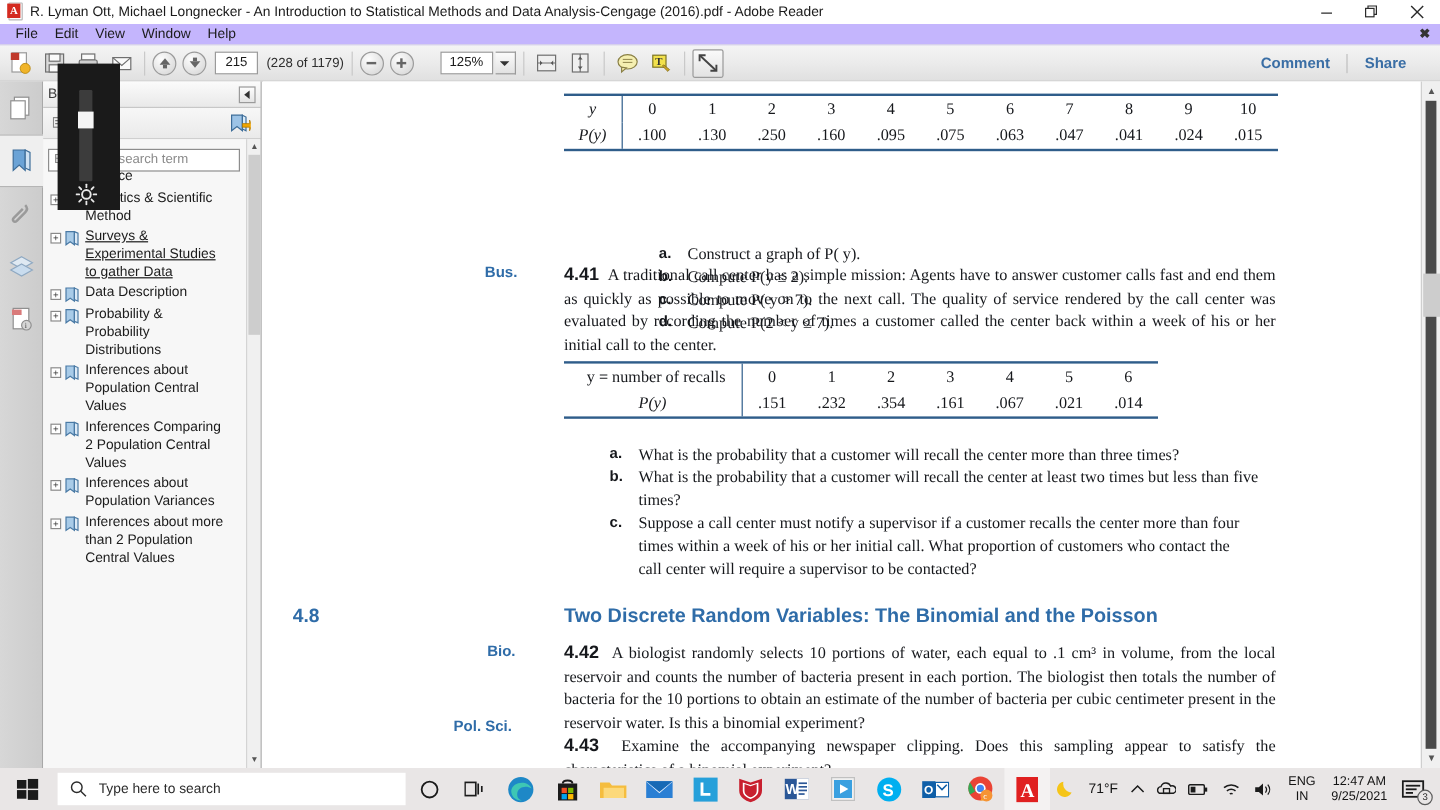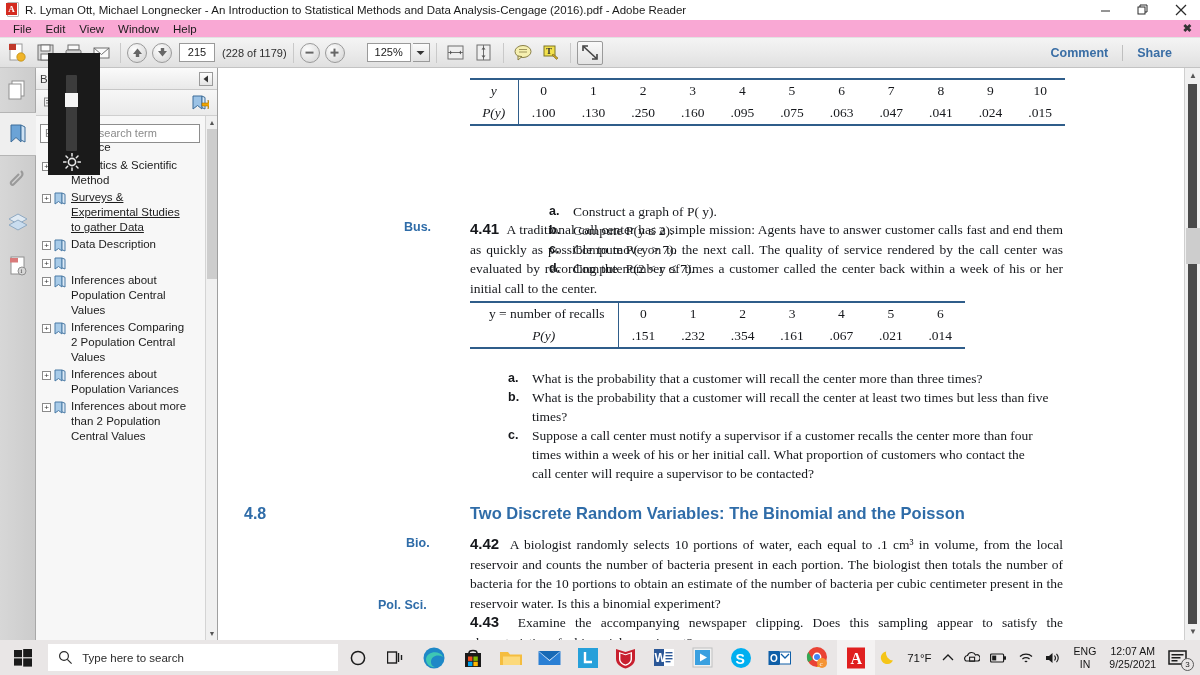--- a/index.html
+++ b/index.html
@@ -31,21 +31,21 @@
   .wincontrols { position: absolute; right: 0; top: 0; height: 20px; display: flex; }
   .wc {
     width: 38px; height: 20px; display: flex; align-items: center; justify-content: center;
     font-size: 12px; color: #2b2b2b;
   }
   .wc svg { display: block; }
 
   
   .menubar {
     position: absolute; top: 20px; left: 0; width: 1200px; height: 18px;
-    background: #f9a8d4; display: flex; align-items: center; padding-left: 6px;
+    background: #c4b5fd; display: flex; align-items: center; padding-left: 6px;
     border-bottom: 1px solid #e2e2e2;
   }
   .menu-item { font-size: 11.5px; color: #1b1b1b; padding: 0 7px; line-height: 18px; }
   .menubar .tiny-x {
     position: absolute; right: 8px; top: 2px; font-size: 11px; color: #333; font-weight: bold;
   }
 
   
   .toolbar {
     position: absolute; top: 38px; left: 0; width: 1200px; height: 30px;
@@ -500,20 +500,21 @@
       </div>
 
       <div class="bm-row">
         <div class="bm-plus">+</div>
         <div class="bm-ico">
           <svg width="13" height="14">
               <path d="M1 1 L8 1 L8 12 L4.5 9.5 L1 12 Z" fill="#a8cbe8" stroke="#4a7aa5"></path>
               <path d="M8 1 L11 2.3 L11 12 L8 10.7 Z" fill="#ddeaf6" stroke="#4a7aa5"></path>
             </svg>
         </div>
+        <div class="bm-label">Probability &amp; Probability Distributions</div>
       </div>
 
       <div class="bm-row">
         <div class="bm-plus">+</div>
         <div class="bm-ico">
           <svg width="13" height="14">
               <path d="M1 1 L8 1 L8 12 L4.5 9.5 L1 12 Z" fill="#a8cbe8" stroke="#4a7aa5"></path>
               <path d="M8 1 L11 2.3 L11 12 L8 10.7 Z" fill="#ddeaf6" stroke="#4a7aa5"></path>
             </svg>
         </div>
@@ -877,21 +878,21 @@
               <path d="M9.5 4.5 A4 4 0 0 1 9.5 9.5"></path>
               <path d="M11.5 2.8 A6.6 6.6 0 0 1 11.5 11.2"></path>
             </g>
           </svg>
       </div>
       <div class="tray-lang">
         <span>ENG</span>
         <span>IN</span>
       </div>
       <div class="tray-clock">
-        <span>12:07 AM</span>
+        <span>12:47 AM</span>
         <span>9/25/2021</span>
       </div>
       <div class="tray-item tray-notif">
         <svg width="20" height="18">
             <rect x="1" y="2" width="17" height="13" fill="none" stroke="#1b1b1b" stroke-width="1.5"></rect>
             <g fill="#1b1b1b">
               <rect x="3.5" y="5" width="12" height="1.5"></rect>
               <rect x="3.5" y="8" width="9" height="1.5"></rect>
               <rect x="3.5" y="11" width="6" height="1.5"></rect>
             </g>

